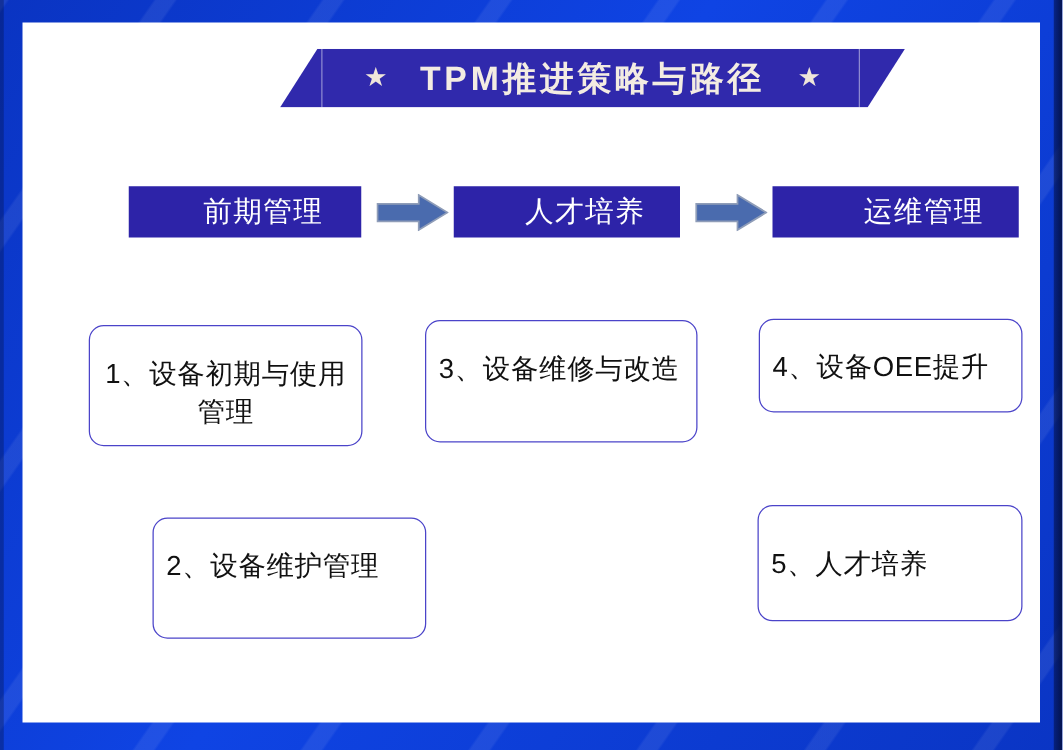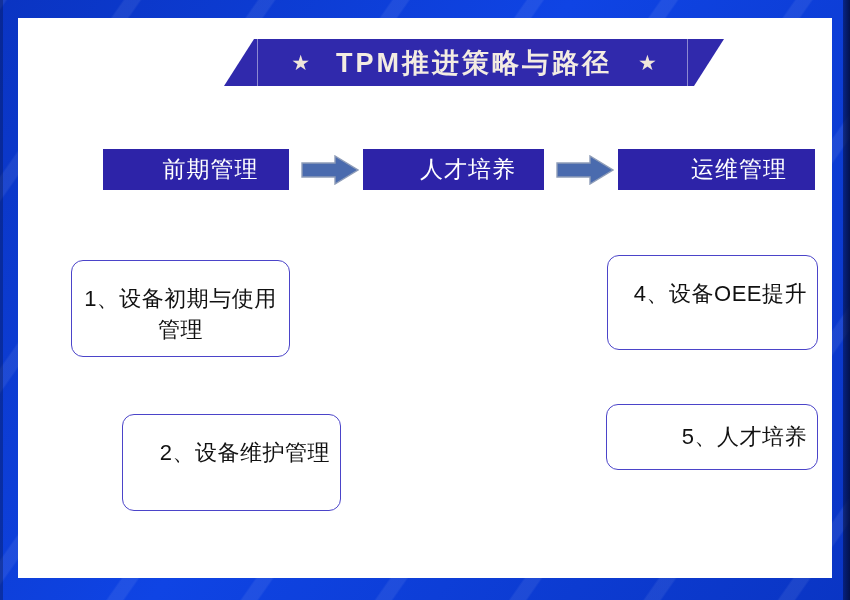--- a/index.html
+++ b/index.html
@@ -141,39 +141,39 @@
   .stage-arrow svg { display: block; }
 
   
   .content-box {
     position: absolute;
     box-sizing: border-box;
     background: #ffffff;
     border: 1.6px solid #4b44c9;
     border-radius: 12px;
     display: flex;
-    justify-content: flex-end;
+    justify-content: flex-start;
     padding: 0 10px;
   }
   .content-box span {
     color: #111111;
     font-size: 22px;
     line-height: 1.42;
     text-align: center;
     letter-spacing: 0.5px;
   }
   .align-top    { align-items: flex-start; }
   .align-top span    { padding-top: 22px; }
   .align-center { align-items: center; }
 
   #box-1 { left: 53px;  top: 242px; width: 219px; height: 97px; }
   #box-2 { left: 58px;  top: 396px; width: 219px; height: 97px; margin-left: 46px; }
   #box-3 { left: 322px; top: 238px; width: 218px; height: 98px; }
-  #box-4 { left: 589px; top: 237px; width: 211px; height: 95px; }
-  #box-5 { left: 588px; top: 386px; width: 212px; height: 66px; }
+  #box-4 { left: 589px; top: 237px; width: 211px; height: 75px; }
+  #box-5 { left: 588px; top: 386px; width: 212px; height: 93px; }
 </style>
 </head>
 <body>
 
 <div id="slide">
 
   <div class="frame-stripes"></div>
   <div class="frame-edge-left"></div>
   <div class="frame-edge-right"></div>
 
@@ -215,20 +215,23 @@
     </div>
 
     <div class="content-box align-top" id="box-1">
       <span>1、设备初期与使用管理</span>
     </div>
 
     <div class="content-box align-top" id="box-2">
       <span>2、设备维护管理</span>
     </div>
 
+    <div class="content-box align-top" id="box-3">
+      <span>3、设备维修与改造</span>
+    </div>
 
     <div class="content-box align-top" id="box-4">
       <span>4、设备OEE提升</span>
     </div>
 
     <div class="content-box align-center" id="box-5">
       <span>5、人才培养</span>
     </div>
 
   </div>

